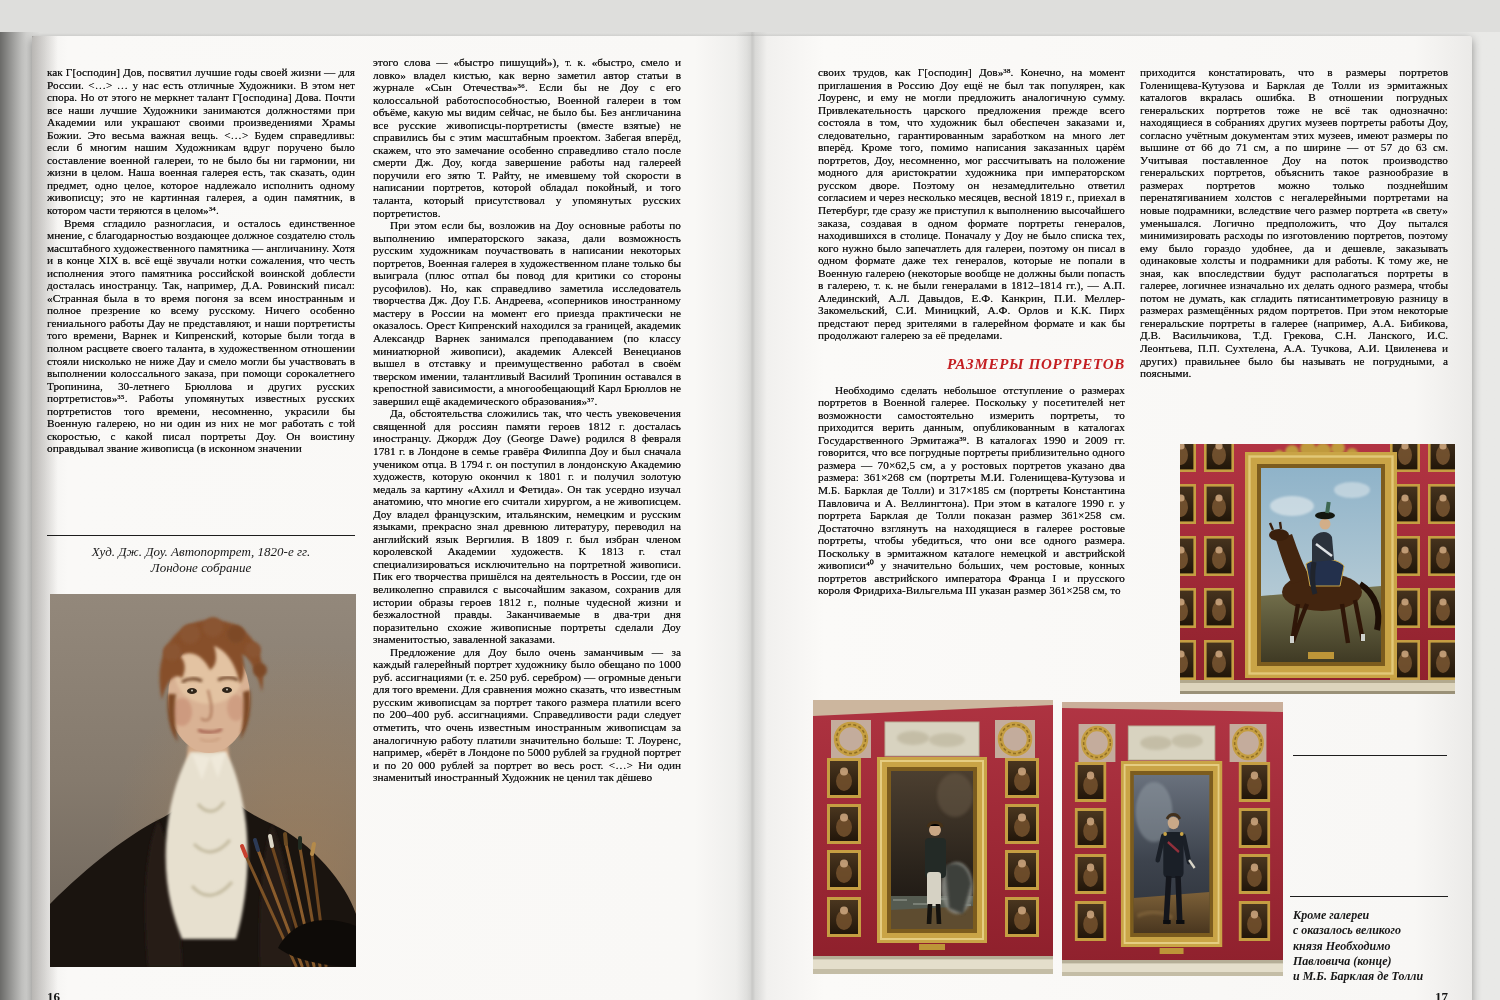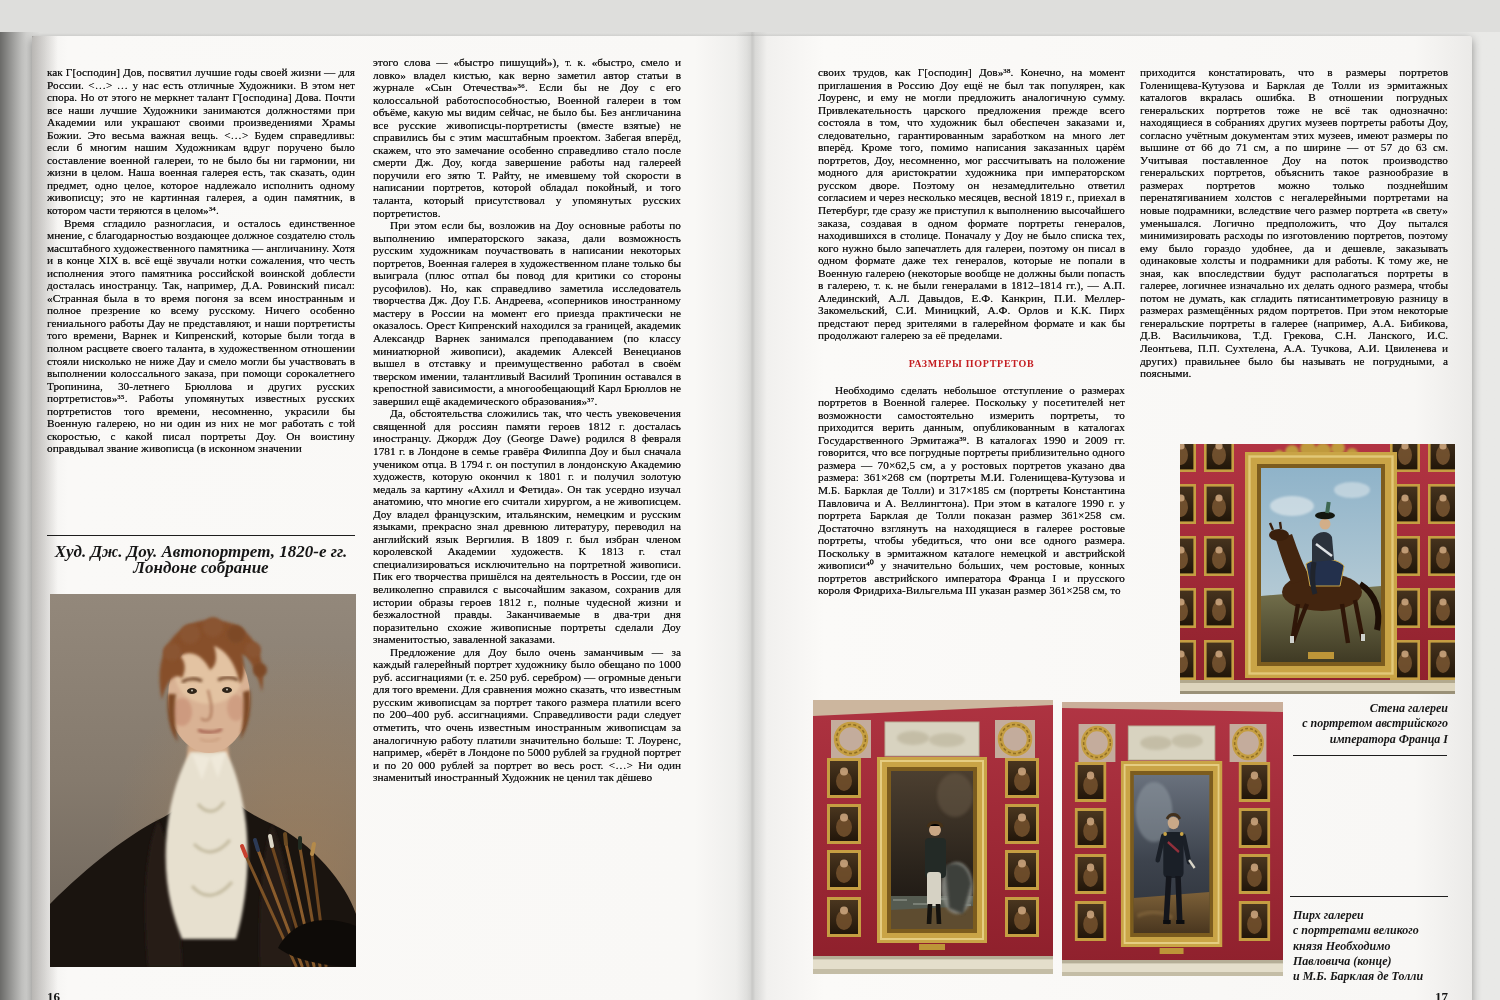--- a/index.html
+++ b/index.html
@@ -6,24 +6,24 @@
   .stage{position:relative;width:1500px;height:1000px;overflow:hidden;
          background:linear-gradient(90deg,#6a6a68 0,#9a9a98 12px,#cfcfcd 26px,#e6e6e4 40px,#e9e9e7 100%);
          font-family:"Liberation Serif",serif;margin-top:32px;}
   .paper{position:absolute;left:32px;top:4px;width:1440px;height:988px;border-radius:3px;
          box-shadow:0 3px 10px rgba(0,0,0,.4);
          background:linear-gradient(90deg,#efeeec 0,#faf9f7 2.5%,#f9f8f6 46%,#ececea 49.6%,#e2e2e0 50.1%,#f1f0ee 51%,#fbfaf8 55%,#f8f7f5 96%,#ebeae8 100%);}
   .col{position:absolute;font-size:11.3px;line-height:12.55px;text-align:justify;color:#161616;
        overflow:hidden;text-shadow:0 0 .32px rgba(10,10,10,.8);}
   .col p.para{margin:0;}
   .col p.para.indent{text-indent:17px;}
-  .section-heading{color:#c41e22;font-weight:bold;text-align:center;font-size:10px;
-       letter-spacing:.7px;margin:16px 0 13px 0;text-shadow:none;}
-  .caption-center{position:absolute;text-align:center;font-weight:bold;font-style:italic;
-       font-size:17px;line-height:15.5px;color:#161616;}
+  .section-heading{color:#c41e22;font-weight:bold;text-align:right;font-size:15px;
+       letter-spacing:.7px;margin:16px 0 13px 0;text-shadow:none;font-style:italic;}
+  .caption-center{position:absolute;text-align:center;font-weight:normal;font-style:italic;
+       font-size:13px;line-height:15.5px;color:#161616;}
   .caption-side{position:absolute;font-weight:bold;font-style:italic;font-size:12px;
        line-height:15.3px;color:#161616;}
   .rule{position:absolute;height:1.3px;background:#1d1d1d;}
   .pagenum{position:absolute;font-weight:bold;font-size:13px;color:#141414;}
   .fig{position:absolute;overflow:hidden;}
   .fig svg{display:block;width:100%;height:100%;}
   .spine-shade{position:absolute;left:736px;top:0;width:32px;height:1000px;pointer-events:none;
        background:linear-gradient(90deg,rgba(0,0,0,0) 0,rgba(0,0,0,.07) 45%,rgba(0,0,0,.12) 50%,rgba(0,0,0,.05) 60%,rgba(0,0,0,0) 100%);}
   .left-edge-shade{position:absolute;left:32px;top:4px;width:26px;height:988px;pointer-events:none;
        background:linear-gradient(90deg,rgba(60,55,50,.30),rgba(60,55,50,0));}
@@ -226,30 +226,25 @@
         <ellipse cx="145" cy="71.5" rx="10" ry="3.8" fill="#14170f"></ellipse>
         <rect x="146" y="58" width="4" height="11" fill="#3e6852" transform="rotate(8 148 63)"></rect>
         <rect x="128" y="208" width="26" height="7" fill="#bd9538"></rect>
       </g>
       <rect y="236" width="275" height="14" fill="#ddd5bd"></rect>
       <rect y="236" width="275" height="3" fill="#b2a98e"></rect>
       <rect y="247" width="275" height="3" fill="#9a9178"></rect>
     </svg>
   </div>
 
-  <div class="caption-side" style="left:1290px;top:669px;width:158px;text-align:right;">
-      <div>Стена галереи</div>
-      <div>с портретом австрийского</div>
-      <div>императора Франца I</div>
-    </div>
   <div class="rule" style="left:1293px;top:723px;width:154px;"></div>
   <div class="rule" style="left:1290px;top:864px;width:158px;"></div>
   <div class="caption-side" style="left:1293px;top:876px;width:165px;text-align:left;">
-      <div>Пирх галереи</div>
-      <div>с портретами великого</div>
+      <div>Кроме галереи</div>
+      <div>с оказалось великого</div>
       <div>князя Необходимо</div>
       <div>Павловича  (конце)</div>
       <div>и М.Б. Барклая де Толли</div>
     </div>
 
   <div class="fig" style="left:813px;top:668px;width:240px;height:274px;">
     <svg viewBox="0 0 240 274" preserveAspectRatio="none">
       <defs>
         <linearGradient id="w1" x1="0" y1="0" x2="0" y2="1">
           <stop offset="0" stop-color="#ae3341"></stop>

